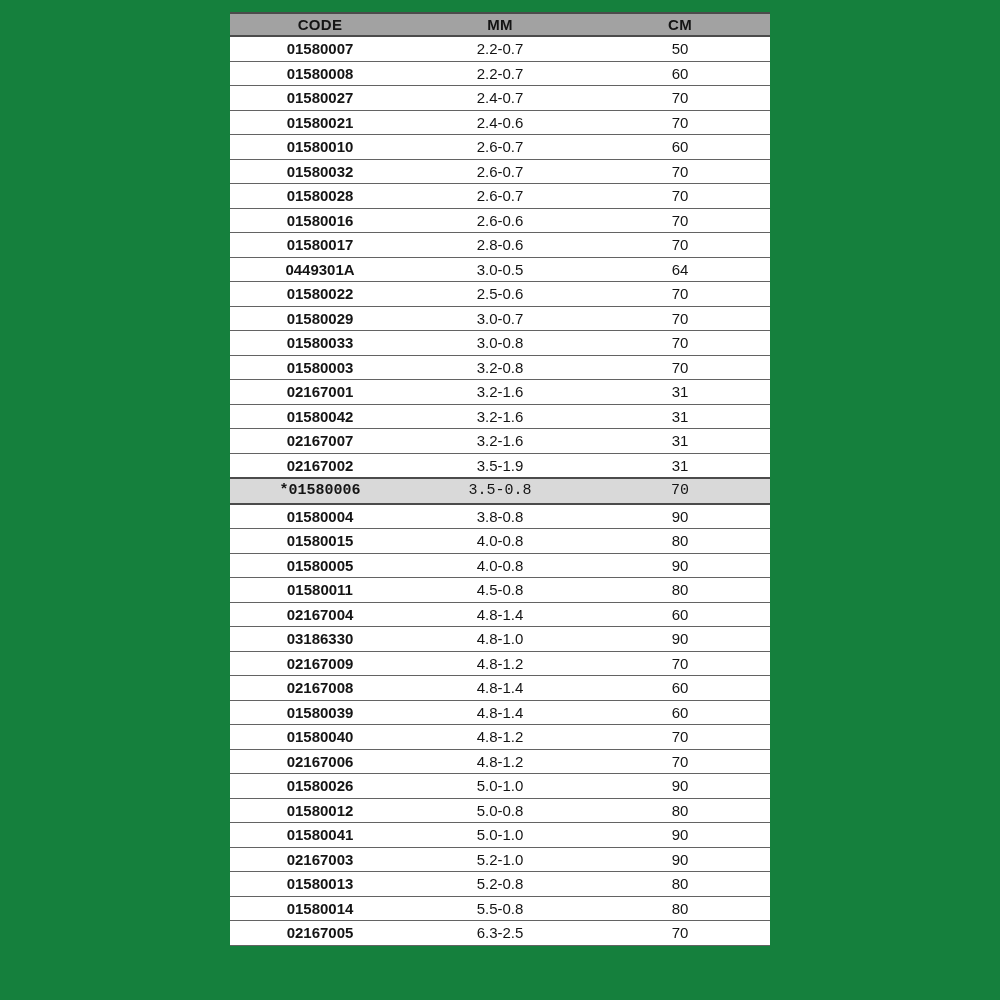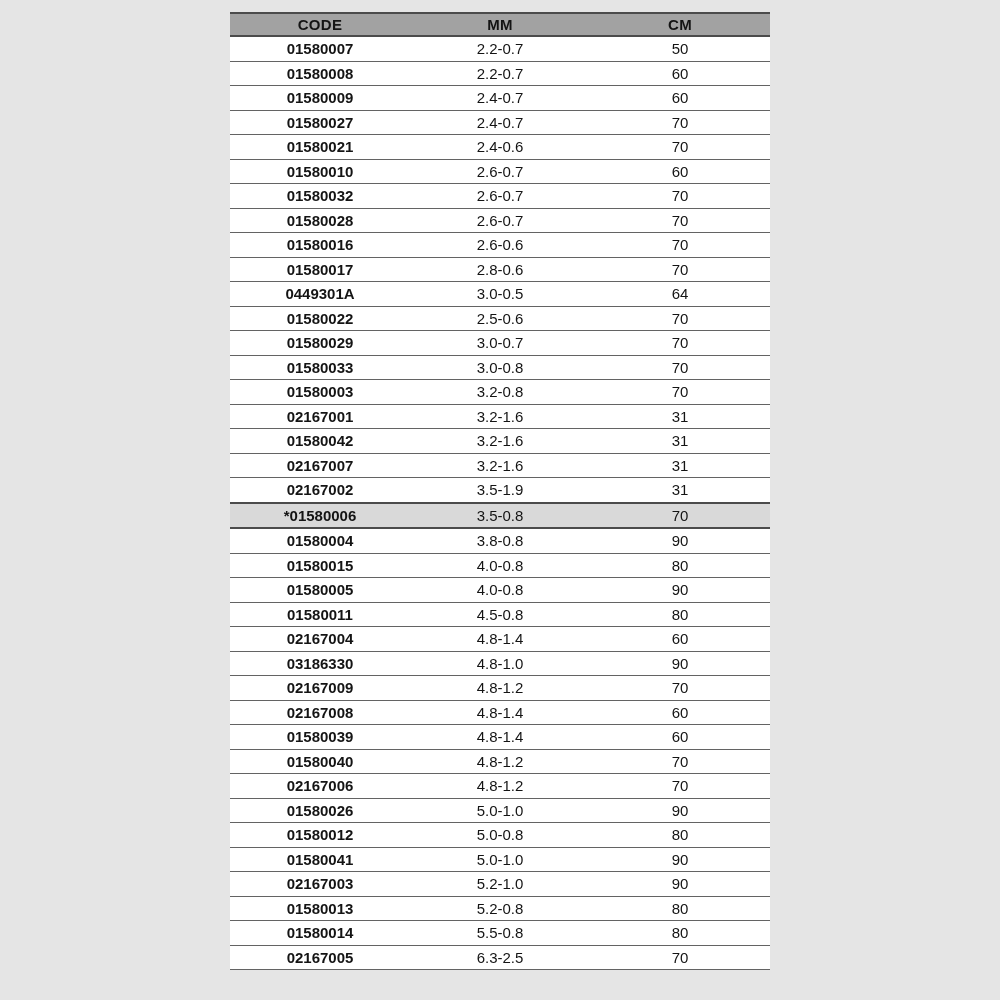--- a/index.html
+++ b/index.html
@@ -7,21 +7,21 @@
     padding: 0;
     background: #ffffff;
     width: 1000px;
     height: 1000px;
     font-family: "Liberation Sans", sans-serif;
   }
   .page {
     position: relative;
     width: 1000px;
     height: 1000px;
-    background: #e5e5e5;
+    background: #15803d;
   }
   table.spec-table {
     position: absolute;
     left: 230px;
     top: 12px;
     width: 540px;
     border-collapse: collapse;
     table-layout: fixed;
     font-size: 15px;
     color: #141414;
@@ -46,20 +46,21 @@
     font-weight: normal;
   }
   table.spec-table td.code {
     font-weight: bold;
     text-align: center;
   }
   table.spec-table tr.highlighted td {
     background: #d9d9d9;
     border-top: 2px solid #4b4b4b;
     border-bottom: 2px solid #4b4b4b;
+    font-family: Liberation Mono, monospace;
   }
 </style>
 </head>
 <body>
 
 <div class="page">
   <table class="spec-table">
     <thead>
       <tr>
         <th>CODE</th>
@@ -72,25 +73,20 @@
           <td class="code">01580007</td>
           <td>2.2-0.7</td>
           <td>50</td>
         </tr>
         <tr>
           <td class="code">01580008</td>
           <td>2.2-0.7</td>
           <td>60</td>
         </tr>
         <tr>
-          <td class="code">01580009</td>
-          <td>2.4-0.7</td>
-          <td>60</td>
-        </tr>
-        <tr>
           <td class="code">01580027</td>
           <td>2.4-0.7</td>
           <td>70</td>
         </tr>
         <tr>
           <td class="code">01580021</td>
           <td>2.4-0.6</td>
           <td>70</td>
         </tr>
         <tr>

